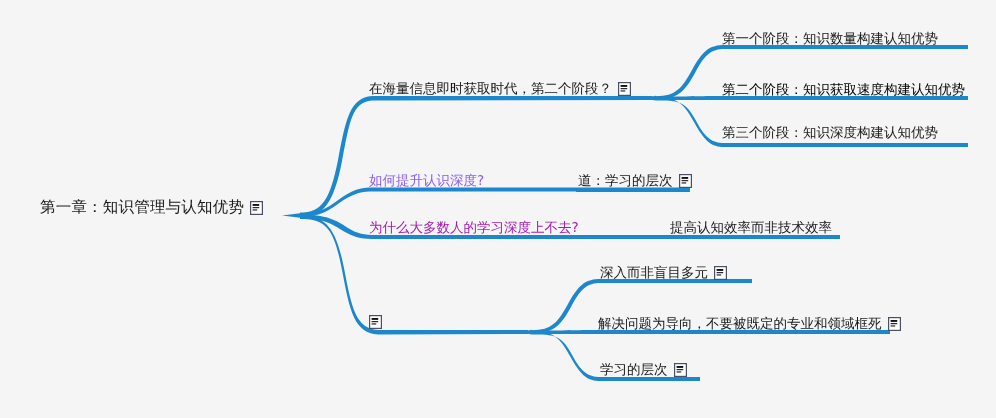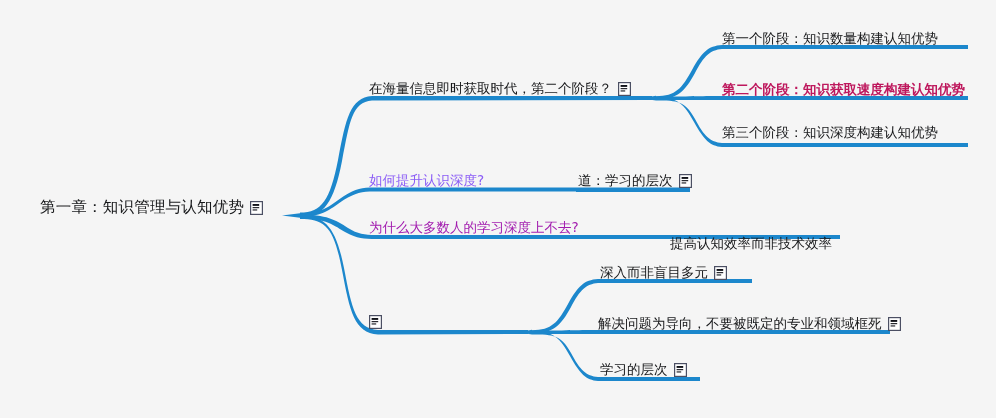--- a/index.html
+++ b/index.html
@@ -189,21 +189,21 @@
         <rect x="2.6" y="8.4" width="4.6" height="1.1" fill="#12131a"></rect>
       </svg>
     </span>
   </div>
 
   <div class="node level2" style="left:722px; top:31px;">
     <span class="node-label" style="color: rgb(23, 24, 26);">第一个阶段：知识数量构建认知优势</span>
   </div>
 
   <div class="node level2" style="left:722px; top:82px;">
-    <span class="node-label" style="color: #be185d; font-weight: bold;">第二个阶段：知识获取速度构建认知优势</span>
+    <span class="node-label" style="color: #000000;">第二个阶段：知识获取速度构建认知优势</span>
   </div>
 
   <div class="node level2" style="left:722px; top:125px;">
     <span class="node-label" style="color: rgb(23, 24, 26);">第三个阶段：知识深度构建认知优势</span>
   </div>
 
   <div class="node level1" style="left:369px; top:173px;">
     <span class="node-label" style="color: #8b5cf6;">如何提升认识深度?</span>
   </div>
 
@@ -216,21 +216,21 @@
         <rect x="2.6" y="6.1" width="6.6" height="1.1" fill="#12131a"></rect>
         <rect x="2.6" y="8.4" width="4.6" height="1.1" fill="#12131a"></rect>
       </svg>
     </span>
   </div>
 
   <div class="node level1" style="left:369px; top:220px;">
     <span class="node-label" style="color: #a21caf;">为什么大多数人的学习深度上不去?</span>
   </div>
 
-  <div class="node level2" style="left:670px; top:236px;">
+  <div class="node level2" style="left:670px; top:220px;">
     <span class="node-label" style="color: rgb(23, 24, 26);">提高认知效率而非技术效率</span>
   </div>
 
   <div class="node level1" style="left:369px; top:315px;">
     <span class="note-icon">
       <svg viewBox="0 0 13 14" width="13" height="14">
         <rect x="0.6" y="0.6" width="11.8" height="12.8" fill="#ffffff" stroke="#4b4f63" stroke-width="1.2"></rect>
         <rect x="2.6" y="3" width="6.6" height="1.9" fill="#12131a"></rect>
         <rect x="2.6" y="6.1" width="6.6" height="1.1" fill="#12131a"></rect>
         <rect x="2.6" y="8.4" width="4.6" height="1.1" fill="#12131a"></rect>

